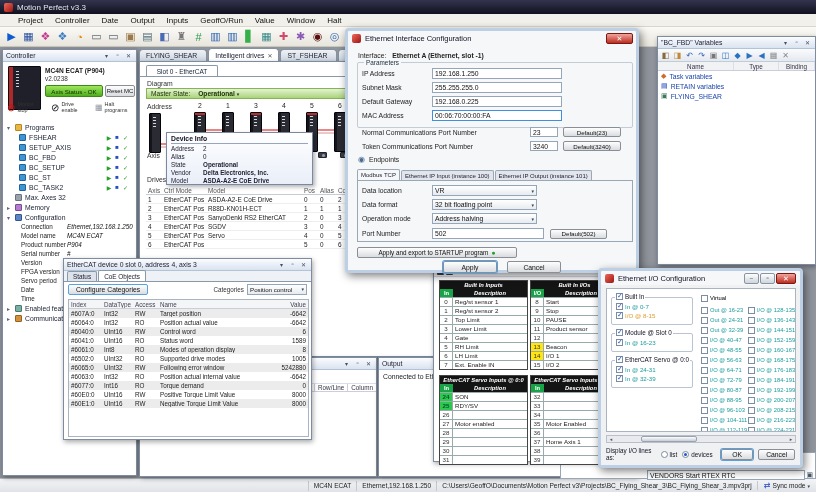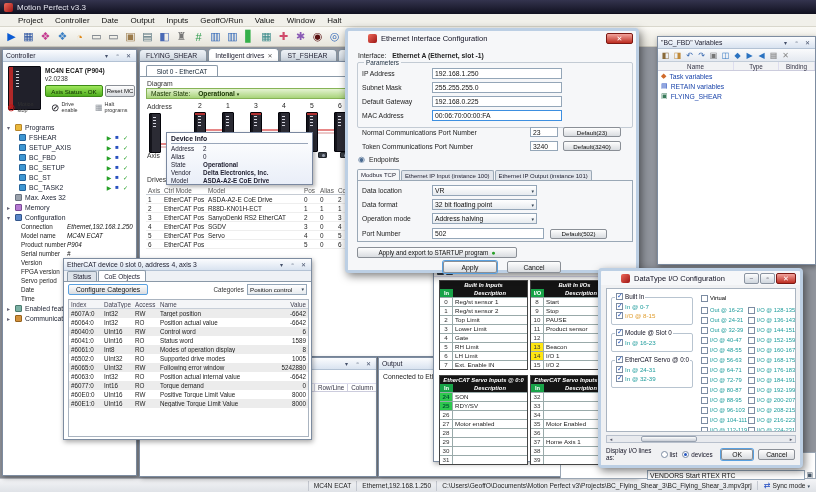--- a/index.html
+++ b/index.html
@@ -30,21 +30,21 @@
   .inp.focus{border:1px solid #3d8fe0;}
   .sel{border:1px solid #94a6b8;background:linear-gradient(#ffffff,#e7ebef);font-size:6.8px;display:flex;align-items:center;padding:0 2px;color:#111;}
   .sel .chev{margin-left:auto;font-size:5px;color:#345;}
   .cb{width:7px;height:7px;border:1px solid #7c8ca2;background:#fff;display:inline-block;position:relative;flex:none;margin-right:2px;vertical-align:-1px;}
   .cb.on:after{content:"✓";position:absolute;top:-2px;left:0;font-size:7px;color:#2456c0;}
   .radio{width:7px;height:7px;border:1px solid #7c8ca2;border-radius:50%;background:#fff;display:inline-block;position:relative;flex:none;margin-right:2px;vertical-align:-1px;}
   .radio.on:after{content:"";position:absolute;inset:1px;border-radius:50%;background:#2456c0;}
   .teal{color:#1c9b9b;}
   .orange{color:#df9a28;}
   .aero{position:absolute;border:3px solid #bccfe4;border-radius:4px;background:#f6f7f9;box-shadow:2px 3px 9px rgba(0,0,0,.5);}
-  .aero-title{height:14px;display:flex;align-items:center;padding:0 4px;font-size:7.5px;color:#112;margin-left:16px;}
+  .aero-title{height:14px;display:flex;align-items:center;padding:0 4px;font-size:7.5px;color:#112;}
   .red-close{width:27px;height:11px;margin-left:auto;background:linear-gradient(#f2a49c,#bc2c20);border:1px solid #7c1812;border-radius:2px;color:#fff;font-size:7px;line-height:10px;text-align:center;}
   .cap-btn{width:15px;height:11px;background:linear-gradient(#fdfdfd,#cfd6de);border:1px solid #8a93a0;border-radius:2px;font-size:6px;line-height:9px;text-align:center;color:#334;}
 
   
   .ctl{left:2px;top:49px;width:135px;height:427px;z-index:1;}
   .devimg{position:absolute;left:5px;top:16px;width:33px;height:44px;background:linear-gradient(90deg,#b02828 0 4px,#20202a 4px);border:1px solid #090910;border-radius:1px;}
   .devimg:after{content:"";position:absolute;top:4px;left:7px;width:3px;height:16px;background:repeating-linear-gradient(#cfd0da 0 1px,transparent 1px 3px);}
   .devname{position:absolute;left:42px;top:17px;width:90px;font-size:6.6px;font-weight:bold;color:#222;}
   .devfw{position:absolute;left:42px;top:25px;font-size:6.4px;color:#333;}
   .axst{position:absolute;left:42px;top:35px;width:58px;height:12px;background:linear-gradient(#9fe75c,#4fae1e);border:1px solid #3c8a16;border-radius:2px;font-size:6.2px;display:flex;align-items:center;justify-content:center;color:#0c2a00;}
@@ -1170,21 +1170,21 @@
         <span class="gdot">●</span>
       </div>
       <span class="btn default" style="position:absolute;left:95px;top:215px;width:54px;height:12px;">Apply</span>
       <span class="btn" style="position:absolute;left:159px;top:215px;width:54px;height:12px;">Cancel</span>
     </div>
   </div>
 
   <div class="aero dig">
     <div class="aero-title">
       <span class="appicon"></span>
-      <span>DataType I/O Configuration</span>
+      <span>Ethernet I/O Configuration</span>
       <span style="margin-left:auto;display:flex;gap:1px;">
         <span class="cap-btn">–</span>
         <span class="cap-btn">▫</span>
         <span class="red-close" style="margin-left:0;width:20px;">✕</span>
       </span>
     </div>
     <div class="body">
       <div class="dig-inner">
 
         <div class="dgroup" style="top:8px;height:28px;">

